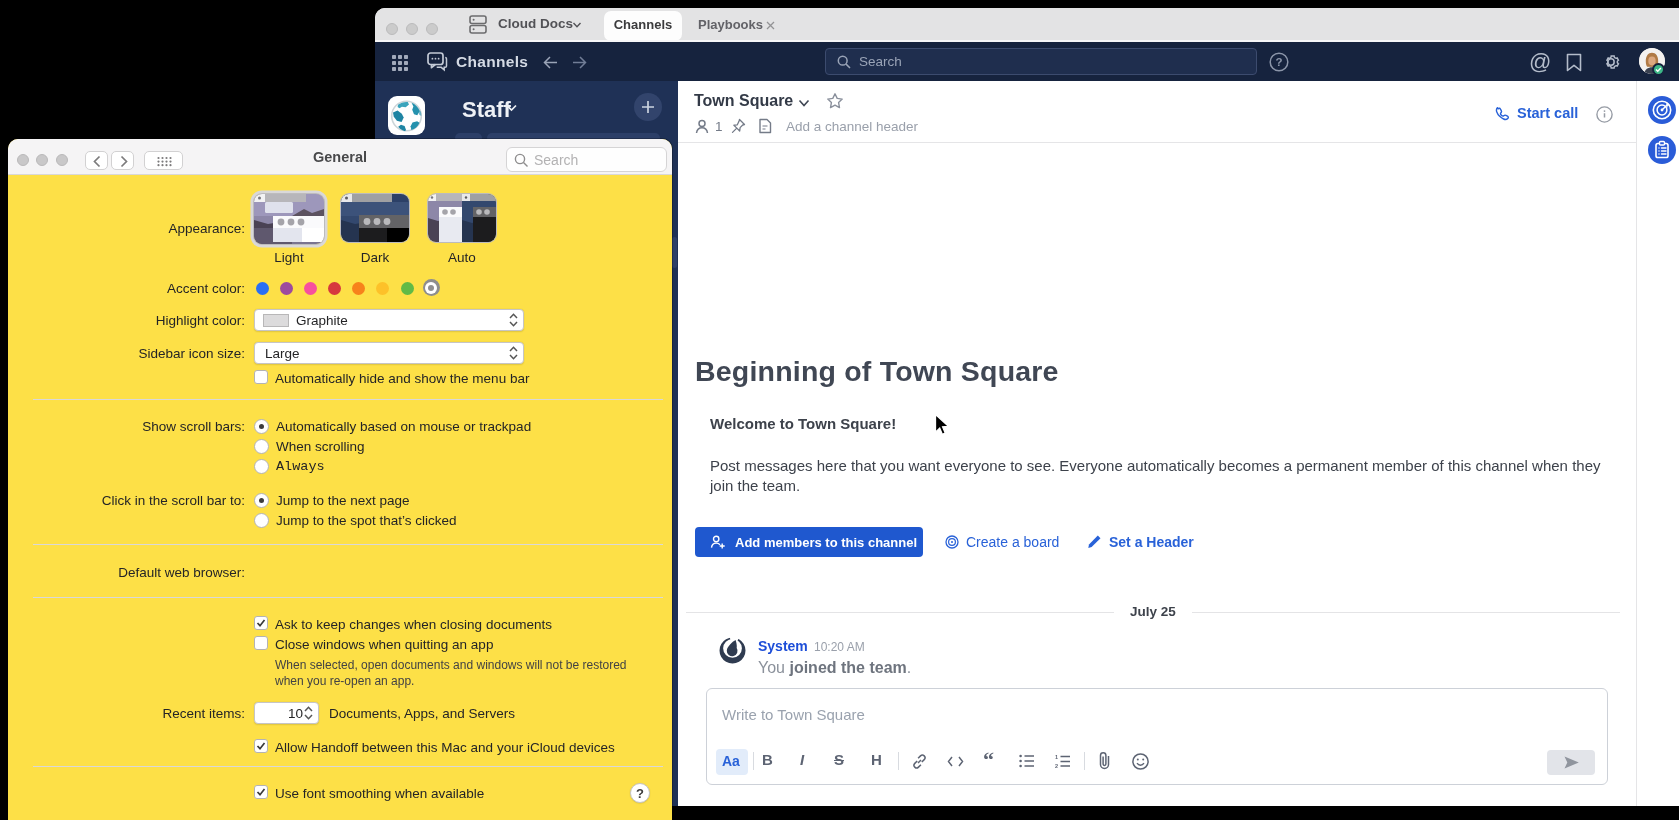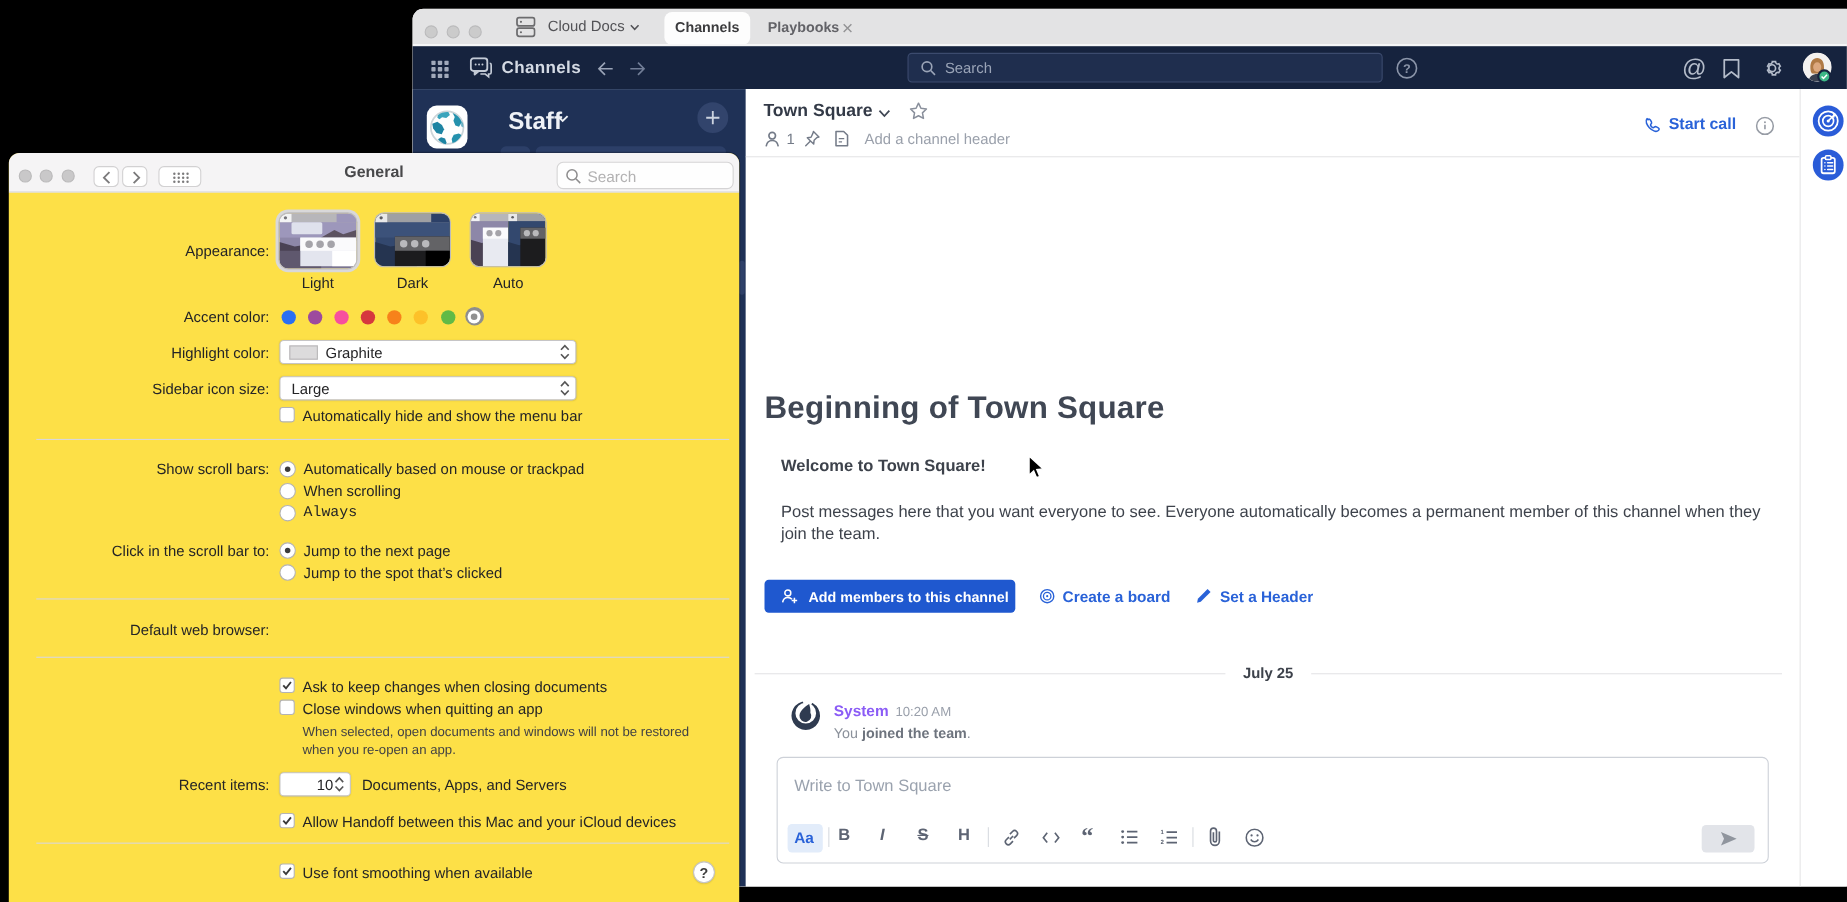--- a/index.html
+++ b/index.html
@@ -50,21 +50,21 @@
     <div id="mm-tabbar">
       <div class="tl" style="left:11px;"></div>
       <div class="tl" style="left:31px;"></div>
       <div class="tl" style="left:51px;"></div>
       <svg class="abs" style="left:94px; top:5px;" width="18" height="23" viewBox="0 0 18 23">
         <rect x="1" y="3" width="16" height="7.5" rx="2" fill="none" stroke="#6c6c6e" stroke-width="1.6"></rect>
         <rect x="1" y="12.5" width="16" height="7.5" rx="2" fill="none" stroke="#6c6c6e" stroke-width="1.6"></rect>
         <circle cx="4.6" cy="6.8" r="1" fill="#6c6c6e"></circle>
           <circle cx="4.6" cy="16.3" r="1" fill="#6c6c6e"></circle>
       </svg>
-      <div class="abs" style="left:123px; top:8px; font-size:13.5px; font-weight:400; color:#525256;">Cloud Docs</div>
+      <div class="abs" style="left:123px; top:8px; font-size:13.5px; font-weight:700; color:#525256;">Cloud Docs</div>
       <svg class="abs" style="left:196px; top:11px;" width="12" height="12" viewBox="0 0 12 12">
         <path d="M2.5 4l3.5 3.7L9.5 4" fill="none" stroke="#525256" stroke-width="1.4"></path>
       </svg>
       <div class="abs" style="left:229px; top:3px; width:78px; height:30px; background:#fdfdfd; border-radius:7px;"></div>
       <div class="abs" style="left:229px; top:9px; width:78px; text-align:center; font-size:13px; font-weight:700; color:#3b3b3d;">Channels</div>
       <div class="abs" style="left:323px; top:9px; font-size:13px; font-weight:600; color:#626267;">Playbooks</div>
       <svg class="abs" style="left:390px; top:12px;" width="11" height="11" viewBox="0 0 11 11">
         <path d="M2 2l7 7M9 2l-7 7" stroke="#939395" stroke-width="1.3"></path>
       </svg>
     </div>
@@ -208,37 +208,37 @@
             <path d="M1.5 13.6c.4-3 2.2-4.5 4.7-4.5 1.6 0 2.9.6 3.8 1.7" fill="none" stroke="#fff" stroke-width="1.4"></path>
             <path d="M12.2 9.5v5M9.7 12h5" stroke="#fff" stroke-width="1.4"></path>
           </svg>
           <div class="abs" style="left:40px; top:8px; font-size:13px; font-weight:700; color:#fff; white-space:nowrap;">Add members to this channel</div>
         </div>
         <svg class="abs" style="left:267px; top:454px;" width="14" height="14" viewBox="0 0 14 14">
           <circle cx="7" cy="7" r="6" fill="none" stroke="#2962d8" stroke-width="1.3"></circle>
           <circle cx="7" cy="7" r="3.4" fill="none" stroke="#2962d8" stroke-width="1.2"></circle>
           <circle cx="7" cy="7" r="1" fill="#2962d8"></circle>
         </svg>
-        <div class="abs" style="left:288px; top:453px; font-size:14px; font-weight:700; color:#2962d8;">Create a board</div>
+        <div class="abs" style="left:288px; top:453px; font-size:14px; font-weight:400; color:#2962d8;">Create a board</div>
         <svg class="abs" style="left:409px; top:453px;" width="15" height="15" viewBox="0 0 15 15">
           <path d="M10.8 1.5l2.7 2.7-8.9 8.9-3.3.9.7-3.6z" fill="#2962d8"></path>
         </svg>
         <div class="abs" style="left:431px; top:453px; font-size:14px; font-weight:600; color:#2962d8;">Set a Header</div>
 
         <div class="abs" style="left:8px; top:531px; width:934px; height:1px; background:#e4e4e6;"></div>
         <div class="abs" style="left:436px; top:523px; background:#fff; padding:0 16px; font-size:13.5px; font-weight:700; color:#3d424b;">July 25</div>
 
         <svg class="abs" style="left:40px; top:555px;" width="29" height="29" viewBox="0 0 29 29">
           <path fill-rule="evenodd" fill="#2f3b50" d="M14.5 1.6a13 13 0 1 0 .01 0zM14.5 2.9a9.4 9.4 0 0 1 .01 0 9.4 9.4 0 0 1 0 18.8 9.4 9.4 0 0 1-9.4-9.4 9.4 9.4 0 0 1 9.39-9.4z"></path>
           <path fill="#fff" d="M14.5 14.5L8.7 -2h11.5z" transform="rotate(8 14.5 14.5)"></path>
           <path fill="#2f3b50" d="M17.6 4.1c.8 2.7 1.5 5.5 1.1 7.8a5.4 5.4 0 1 1-9.9 2.6c.1-2.3 1.8-4.5 3.5-6.3 1.6-1.7 3.4-3 5.3-4.1z"></path>
         </svg>
-        <div class="abs" style="left:80px; top:557px; font-size:14px; font-weight:700; color:#8b5cf6;">System</div>
+        <div class="abs" style="left:80px; top:557px; font-size:14px; font-weight:700; color:#1d4ed8;">System</div>
         <div class="abs" style="left:136px; top:559px; font-size:12px; color:#9aa0ab;">10:20 AM</div>
-        <div class="abs" style="left:80px; top:578px; font-size:13px; color:#8b919b;">You <span style="font-weight:600; color:#6e747e;">joined the team</span>.</div>
+        <div class="abs" style="left:80px; top:578px; font-size:16px; color:#8b919b;">You <span style="font-weight:600; color:#6e747e;">joined the team</span>.</div>
 
         <div class="abs" style="left:28px; top:607px; width:902px; height:97px; border:1px solid #cdd1d8; border-radius:6px;">
           <div class="abs" style="left:15px; top:17px; font-size:15px; color:#9aa2ae;">Write to Town Square</div>
           <div class="abs" style="left:9px; top:60px; width:32px; height:26px; background:#e2ecfa; border-radius:4px;"></div>
           <div class="abs" style="left:15px; top:64px; font-size:14px; font-weight:700; color:#2962d8;">Aa</div>
           <div class="abs" style="left:46px; top:63px; width:1px; height:18px; background:#d8dbe0;"></div>
           <div class="abs" style="left:55px; top:62px; font-size:15px; font-weight:700; color:#5d6473;">B</div>
           <div class="abs" style="left:93px; top:62px; font-size:15px; font-style:italic; font-weight:700; color:#5d6473;">I</div>
           <div class="abs" style="left:127px; top:62px; font-size:15px; font-weight:700; color:#5d6473; text-decoration:line-through;">S</div>
           <div class="abs" style="left:164px; top:62px; font-size:15px; font-weight:700; color:#5d6473;">H</div>

